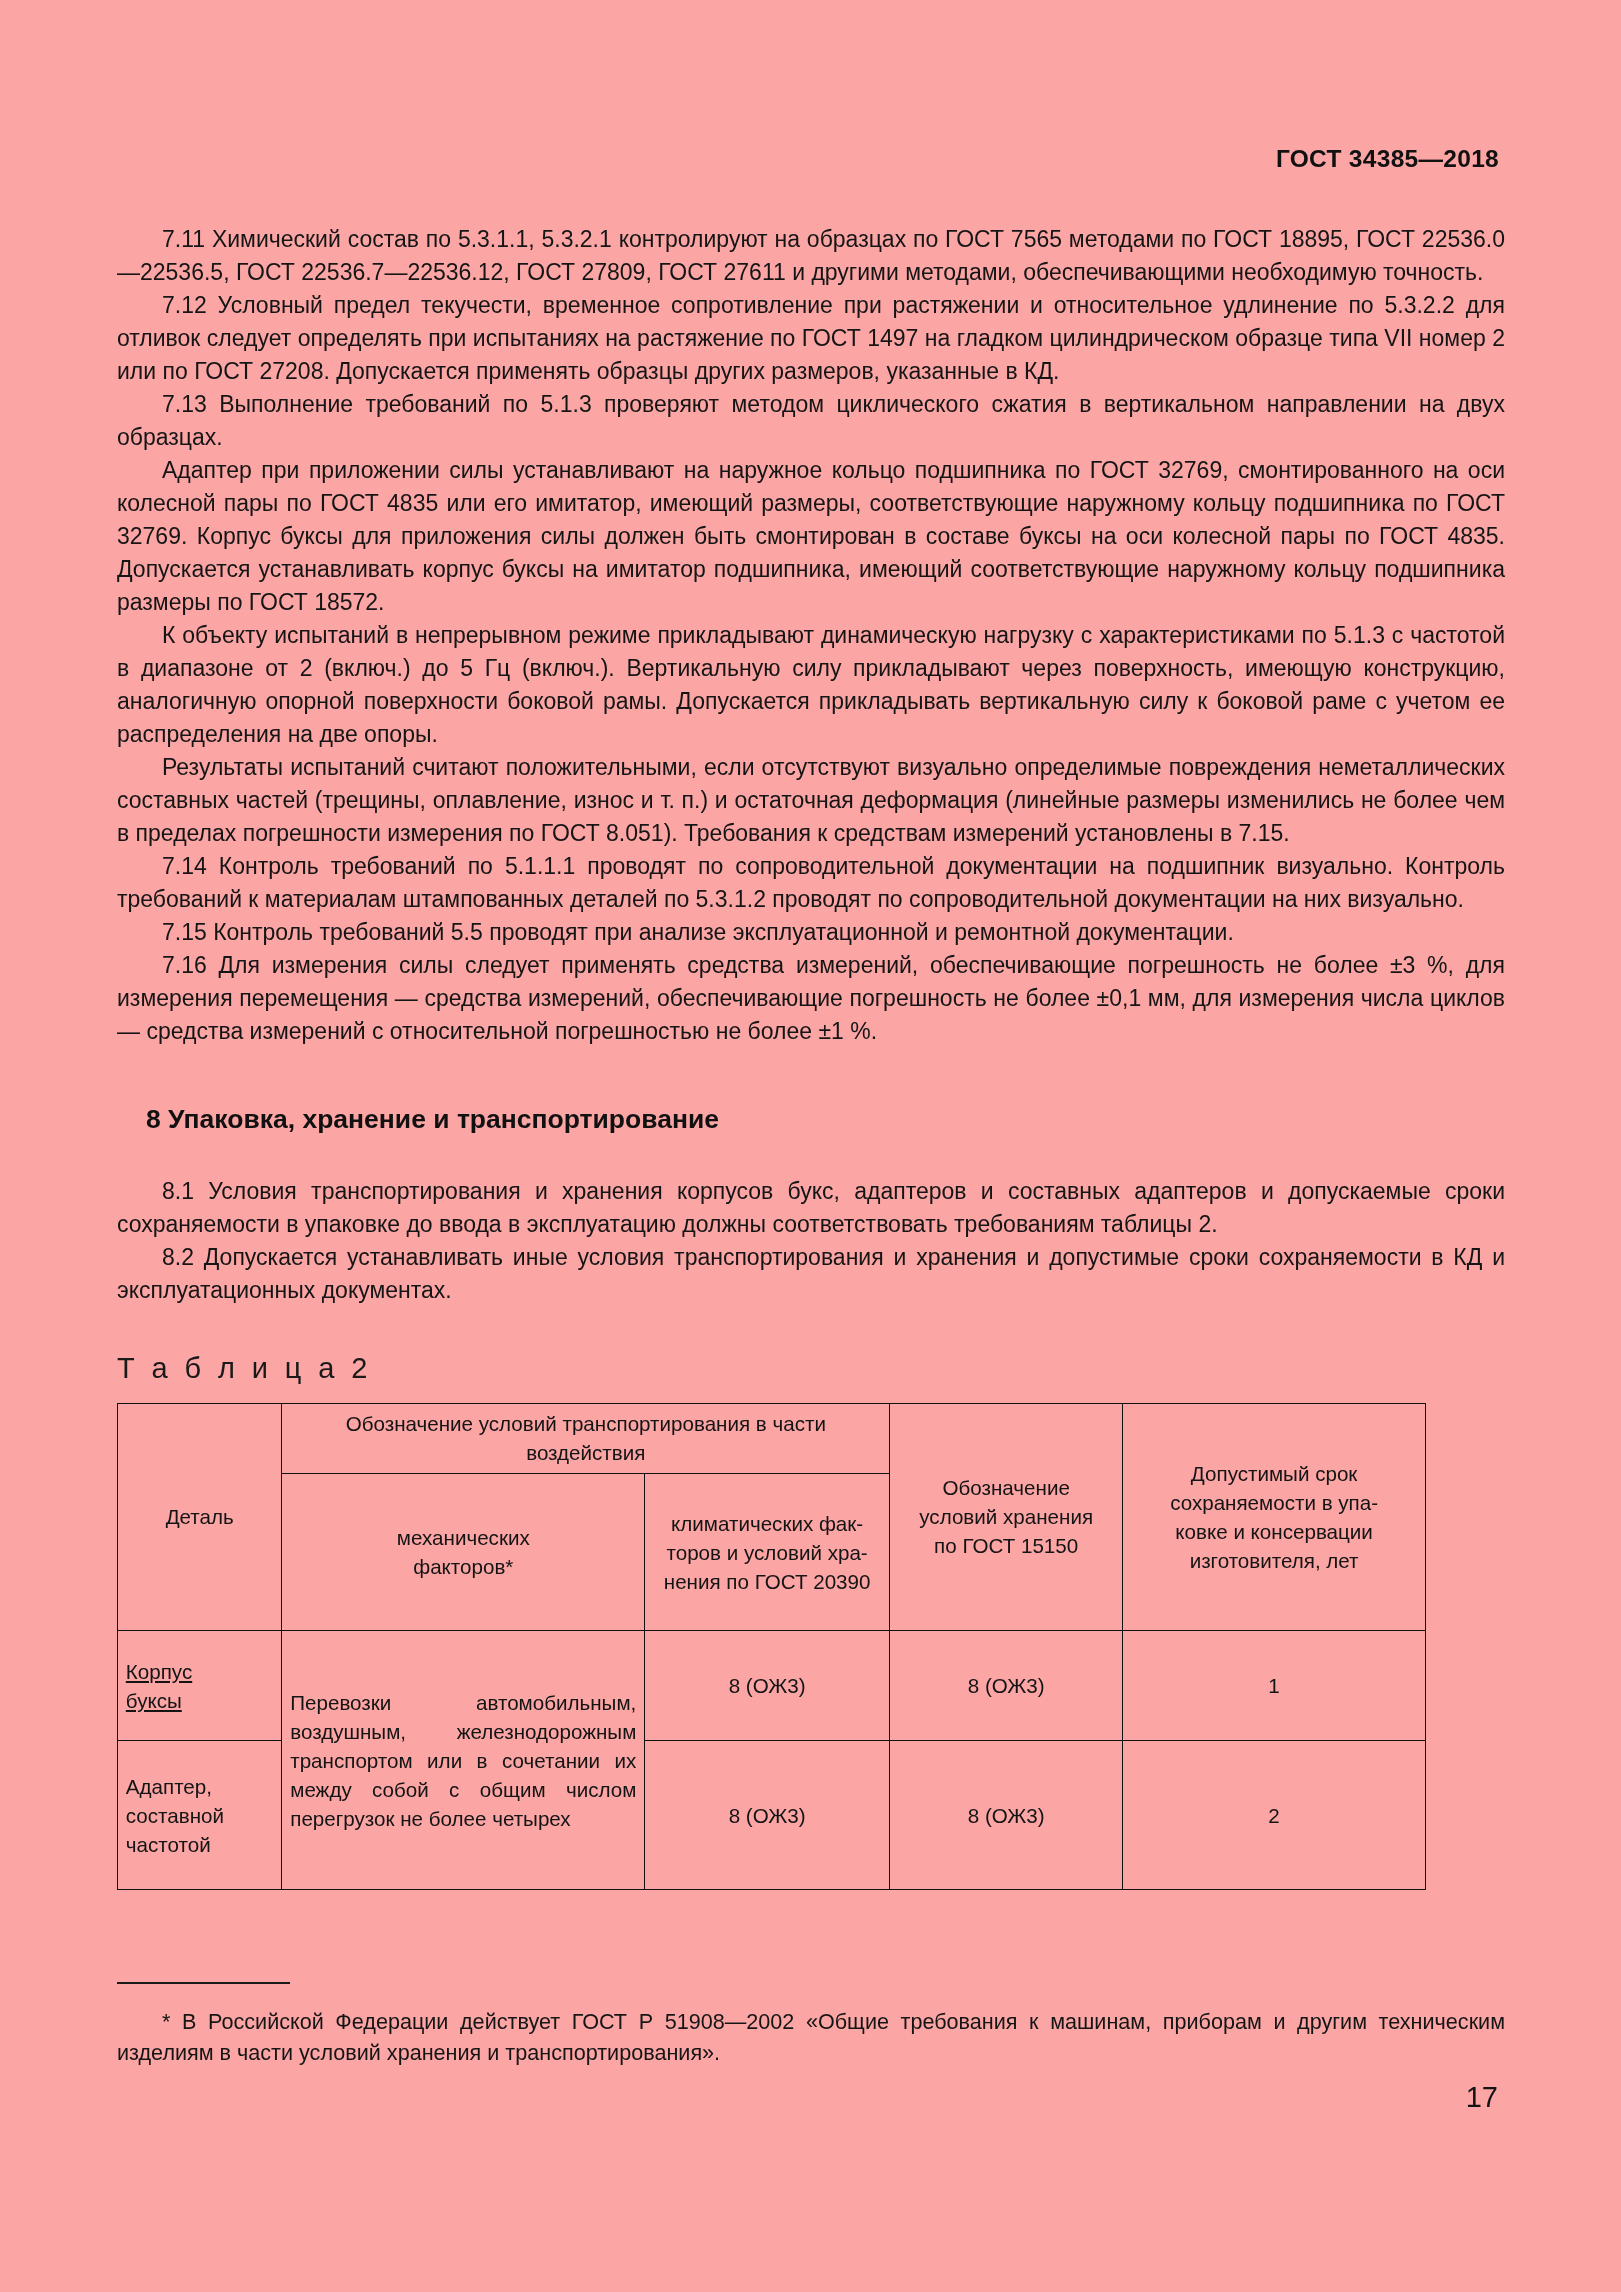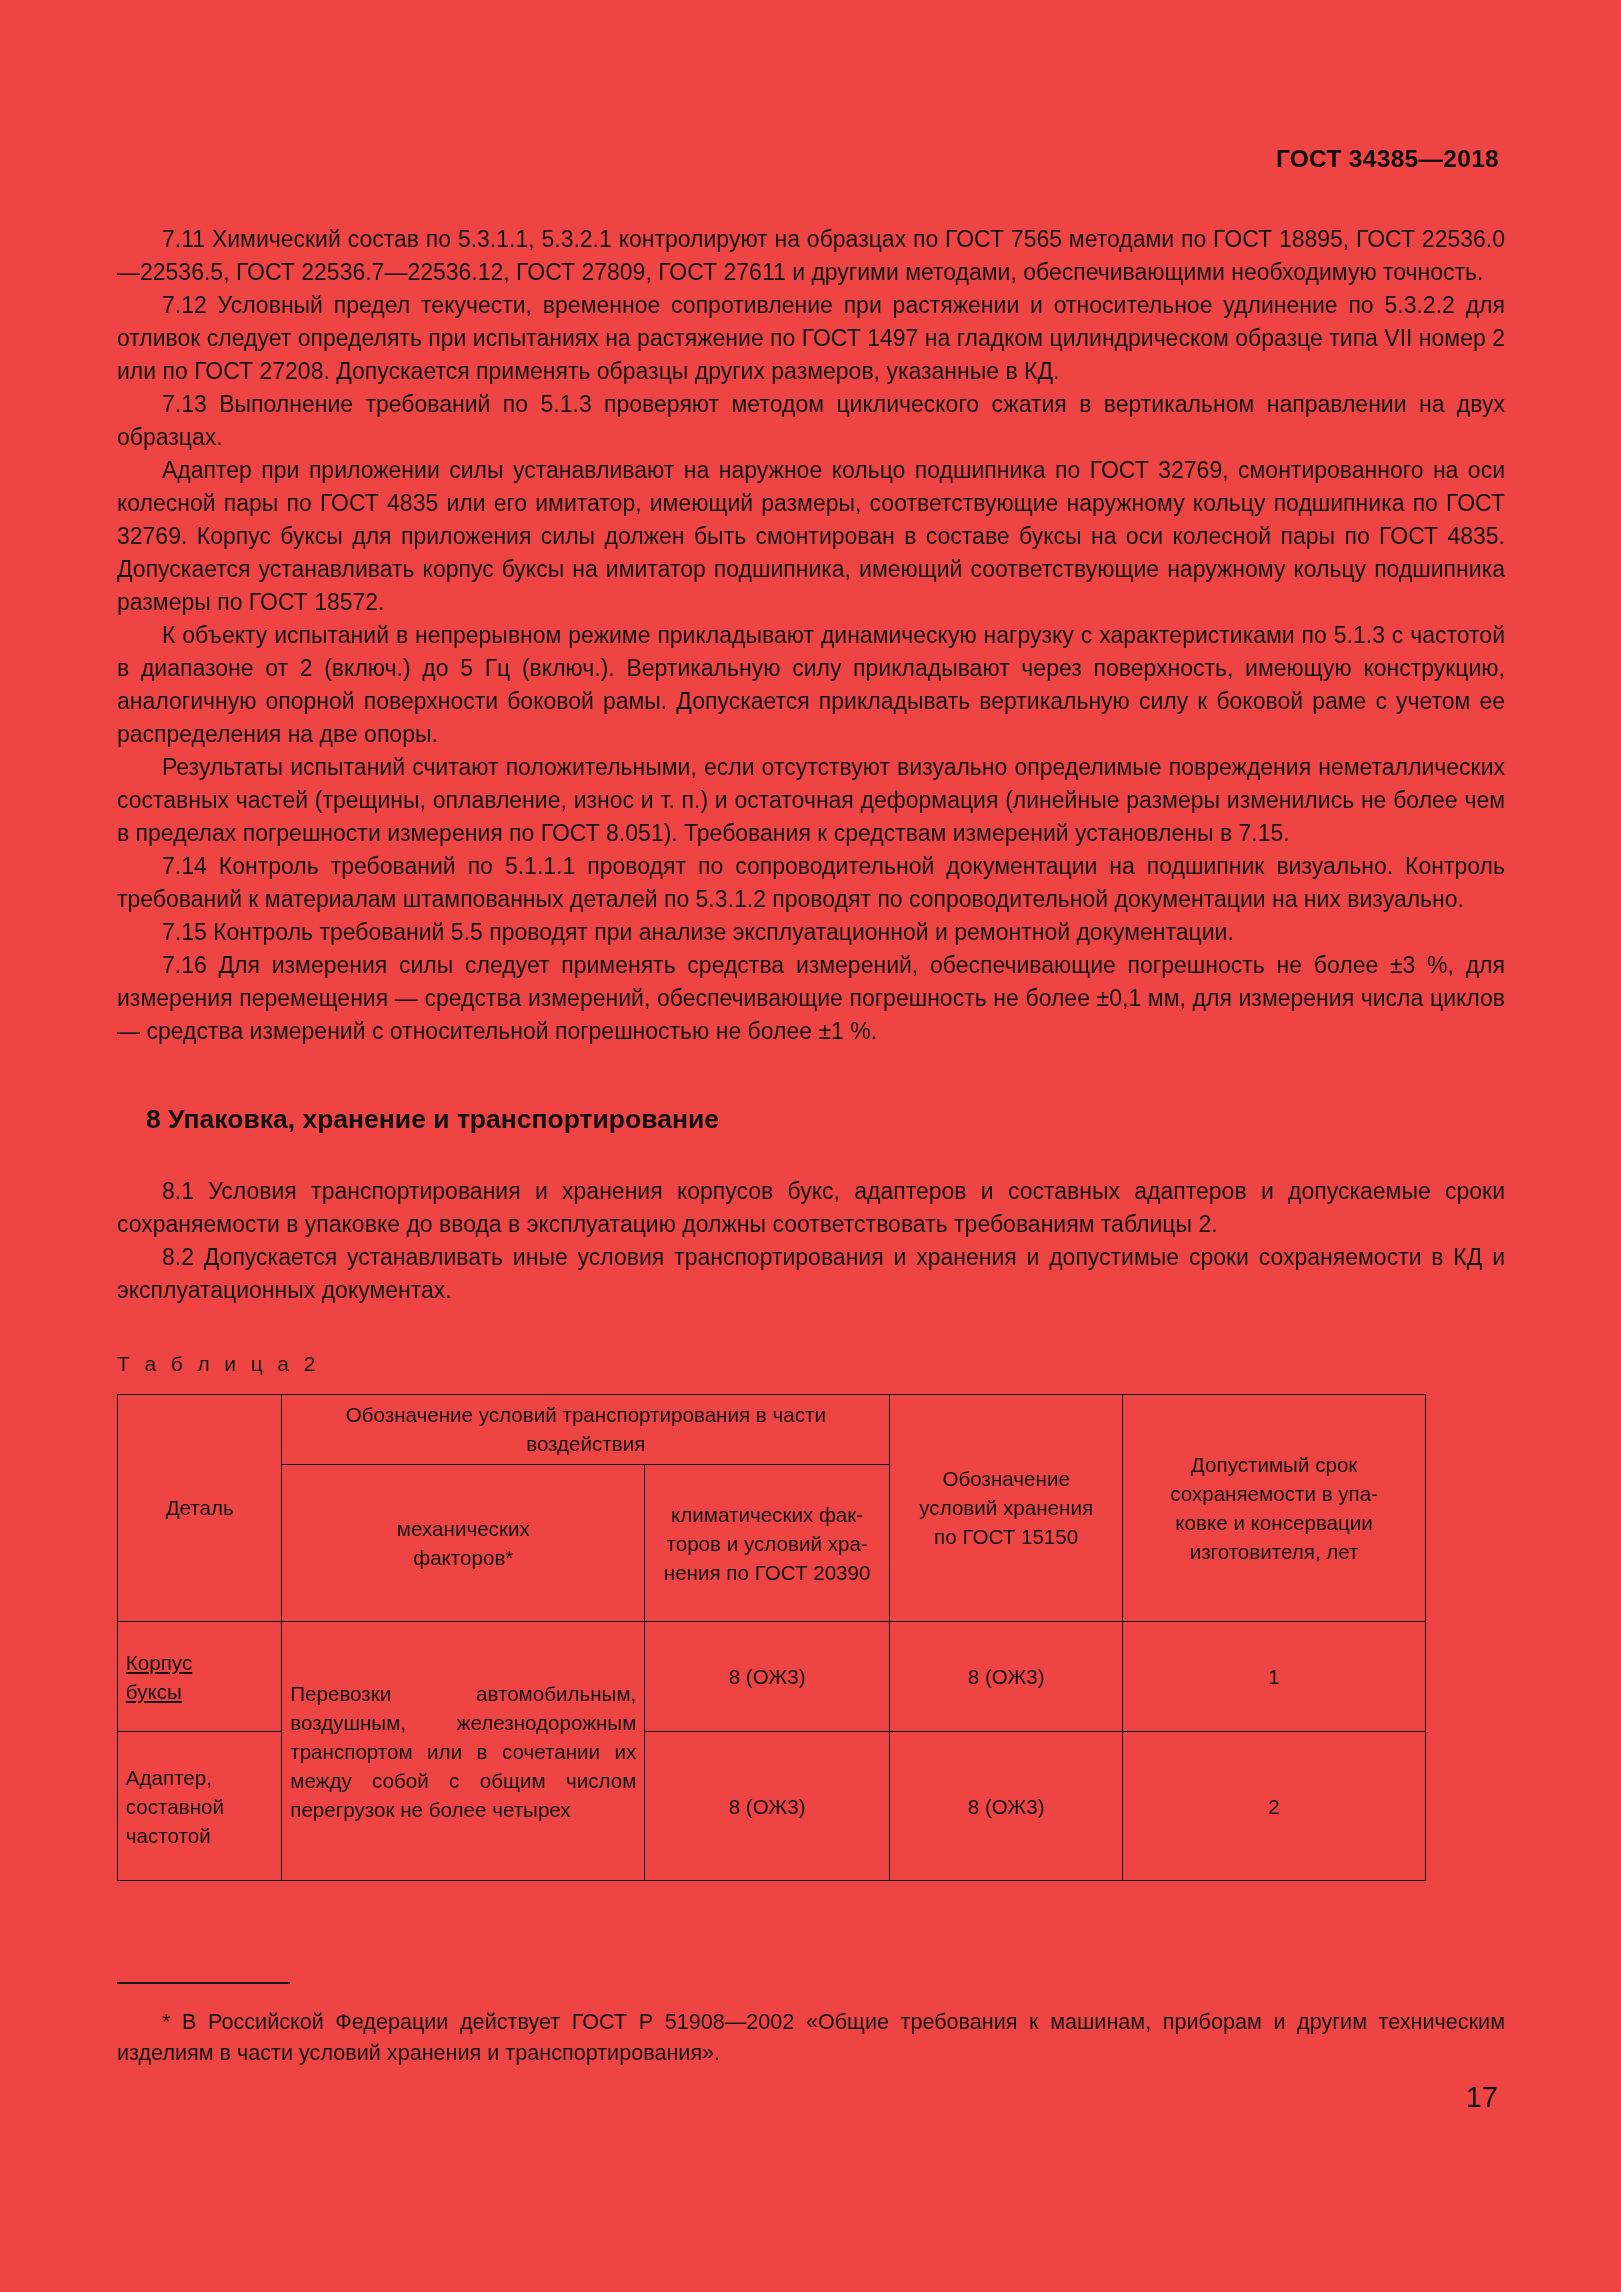--- a/index.html
+++ b/index.html
@@ -8,21 +8,21 @@
     background: #ffffff;
   }
   body {
     font-family: "Liberation Sans", sans-serif;
     color: #1a1a1a;
   }
   .page {
     position: relative;
     width: 1621px;
     height: 2293px;
-    background: #ef4444;
+    background: #fca5a5;
     box-sizing: border-box;
     overflow: hidden;
   }
 
   
   .doc-header {
     position: absolute;
     top: 145px;
     right: 122px;
     font-size: 24.5px;
@@ -61,21 +61,21 @@
     font-weight: bold;
     line-height: 33px;
     color: #111;
     padding-left: 29px;
   }
   .sec-gap-top { height: 55px; }
   .sec-gap-bottom { height: 39px; }
 
   
   .table-caption {
-    font-size: 21px;
+    font-size: 29px;
     letter-spacing: 4.4px;
     color: #1a1a1a;
     margin: 0;
   }
   .caption-gap { height: 45px; }
 
   
   .tbl-wrap {
     margin-top: 17.6px;
   }

